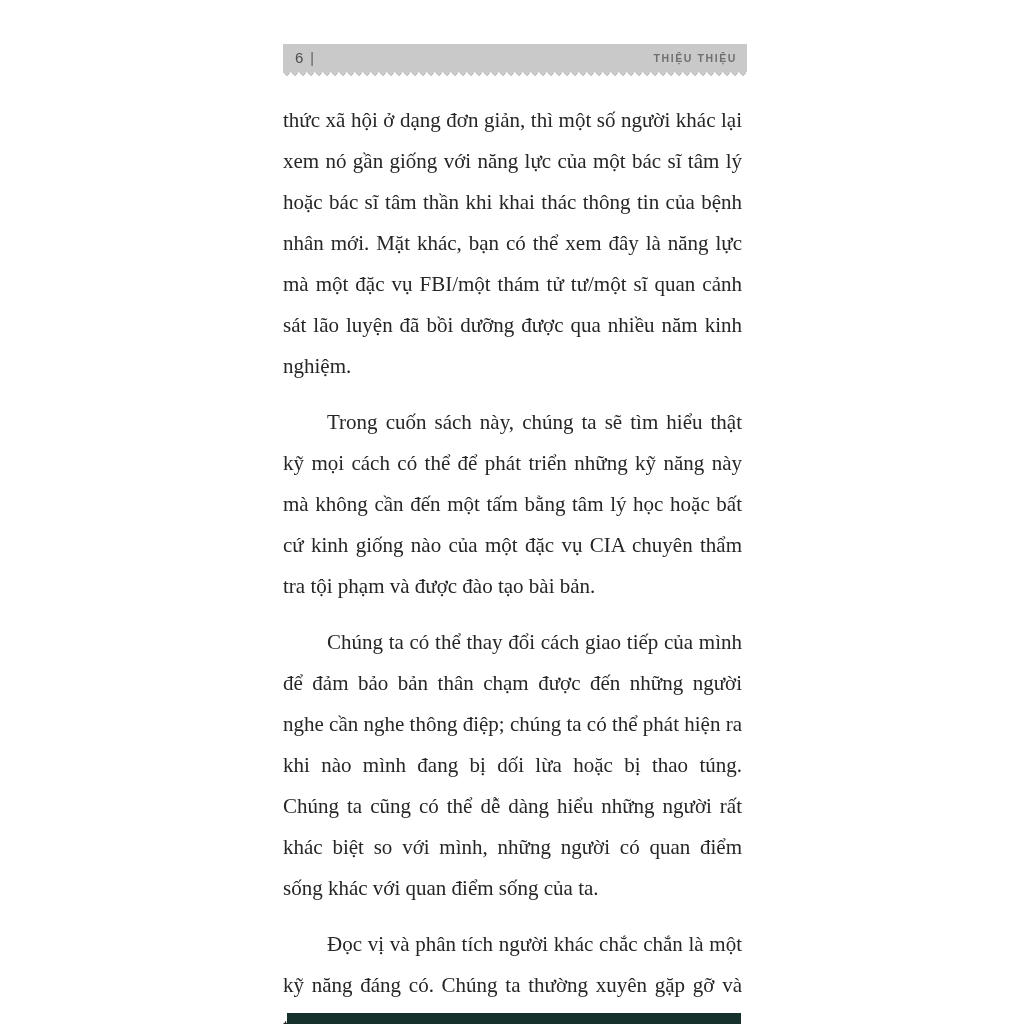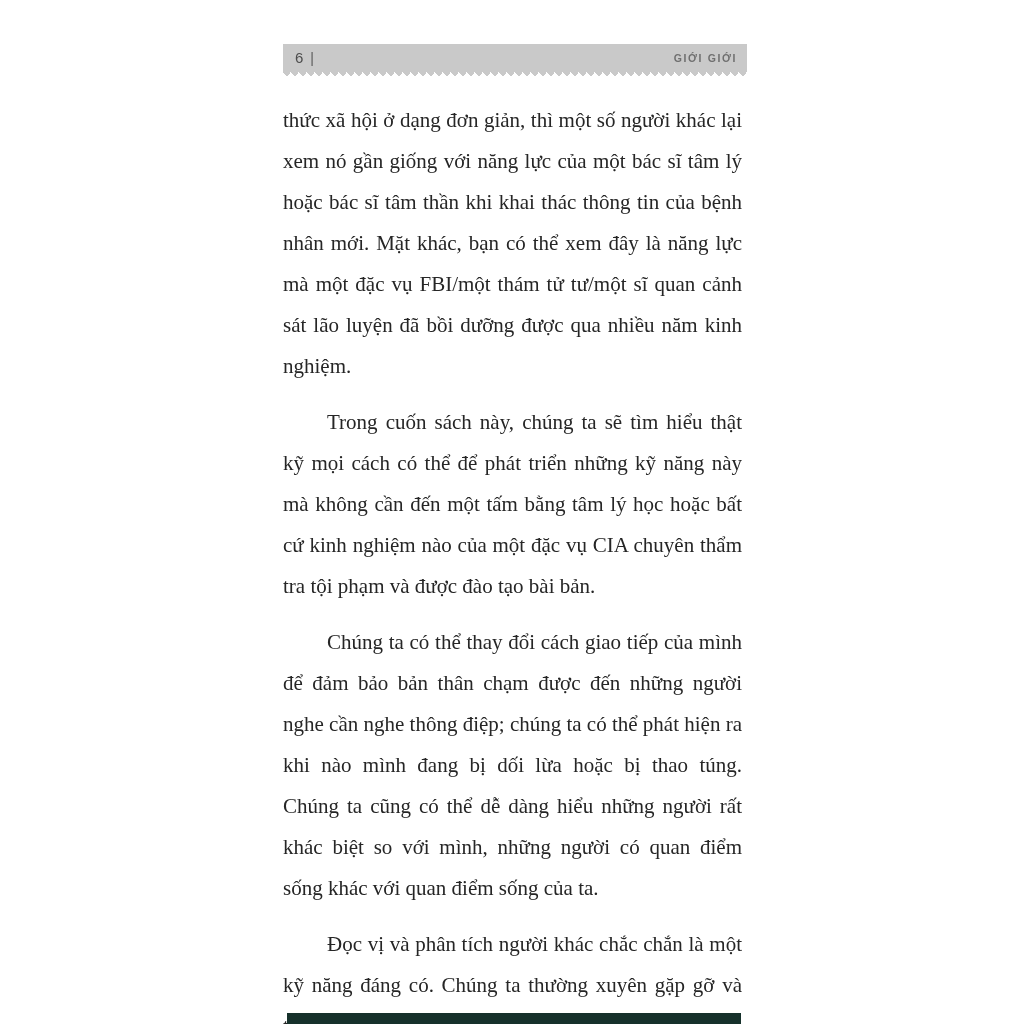--- a/index.html
+++ b/index.html
@@ -62,26 +62,26 @@
 </head>
 <body>
 
 <div>
 
   <div class="page-header">
     <span class="page-num">
       <span>6</span>
       <span class="bar-glyph">|</span>
     </span>
-    <span class="running-title">GIỚI GIỚI</span>
+    <span class="running-title">THIỆU THIỆU</span>
   </div>
   <div class="header-zigzag"></div>
 
   <div class="text-column">
     <p class="no-indent">thức xã hội ở dạng đơn giản, thì một số người khác lại xem nó gần giống với năng lực của một bác sĩ tâm lý hoặc bác sĩ tâm thần khi khai thác thông tin của bệnh nhân mới. Mặt khác, bạn có thể xem đây là năng lực mà một đặc vụ FBI/một thám tử tư/một sĩ quan cảnh sát lão luyện đã bồi dưỡng được qua nhiều năm kinh nghiệm.</p>
-    <p>Trong cuốn sách này, chúng ta sẽ tìm hiểu thật kỹ mọi cách có thể để phát triển những kỹ năng này mà không cần đến một tấm bằng tâm lý học hoặc bất cứ kinh nghiệm nào của một đặc vụ CIA chuyên thẩm tra tội phạm và được đào tạo bài bản.</p>
+    <p>Trong cuốn sách này, chúng ta sẽ tìm hiểu thật kỹ mọi cách có thể để phát triển những kỹ năng này mà không cần đến một tấm bằng tâm lý học hoặc bất cứ kinh giống nào của một đặc vụ CIA chuyên thẩm tra tội phạm và được đào tạo bài bản.</p>
     <p>Chúng ta có thể thay đổi cách giao tiếp của mình để đảm bảo bản thân chạm được đến những người nghe cần nghe thông điệp; chúng ta có thể phát hiện ra khi nào mình đang bị dối lừa hoặc bị thao túng. Chúng ta cũng có thể dễ dàng hiểu những người rất khác biệt so với mình, những người có quan điểm sống khác với quan điểm sống của ta.</p>
     <p>Đọc vị và phân tích người khác chắc chắn là một kỹ năng đáng có. Chúng ta thường xuyên gặp gỡ và tương tác với người khác, và chúng ta cần phải hợp tác với họ nếu muốn có được cuộc sống thành công, êm đềm. Khi biết cách phân tích tính cách, hành vi và những ý định ngầm của người khác, chúng ta có thể giao tiếp hiệu quả hơn và, nói thẳng ra là, chúng ta sẽ đạt được mục đích của mình.</p>
   </div>
 
   <div class="bottom-dark-bar"></div>
 
 </div>
 
 </body></html>

